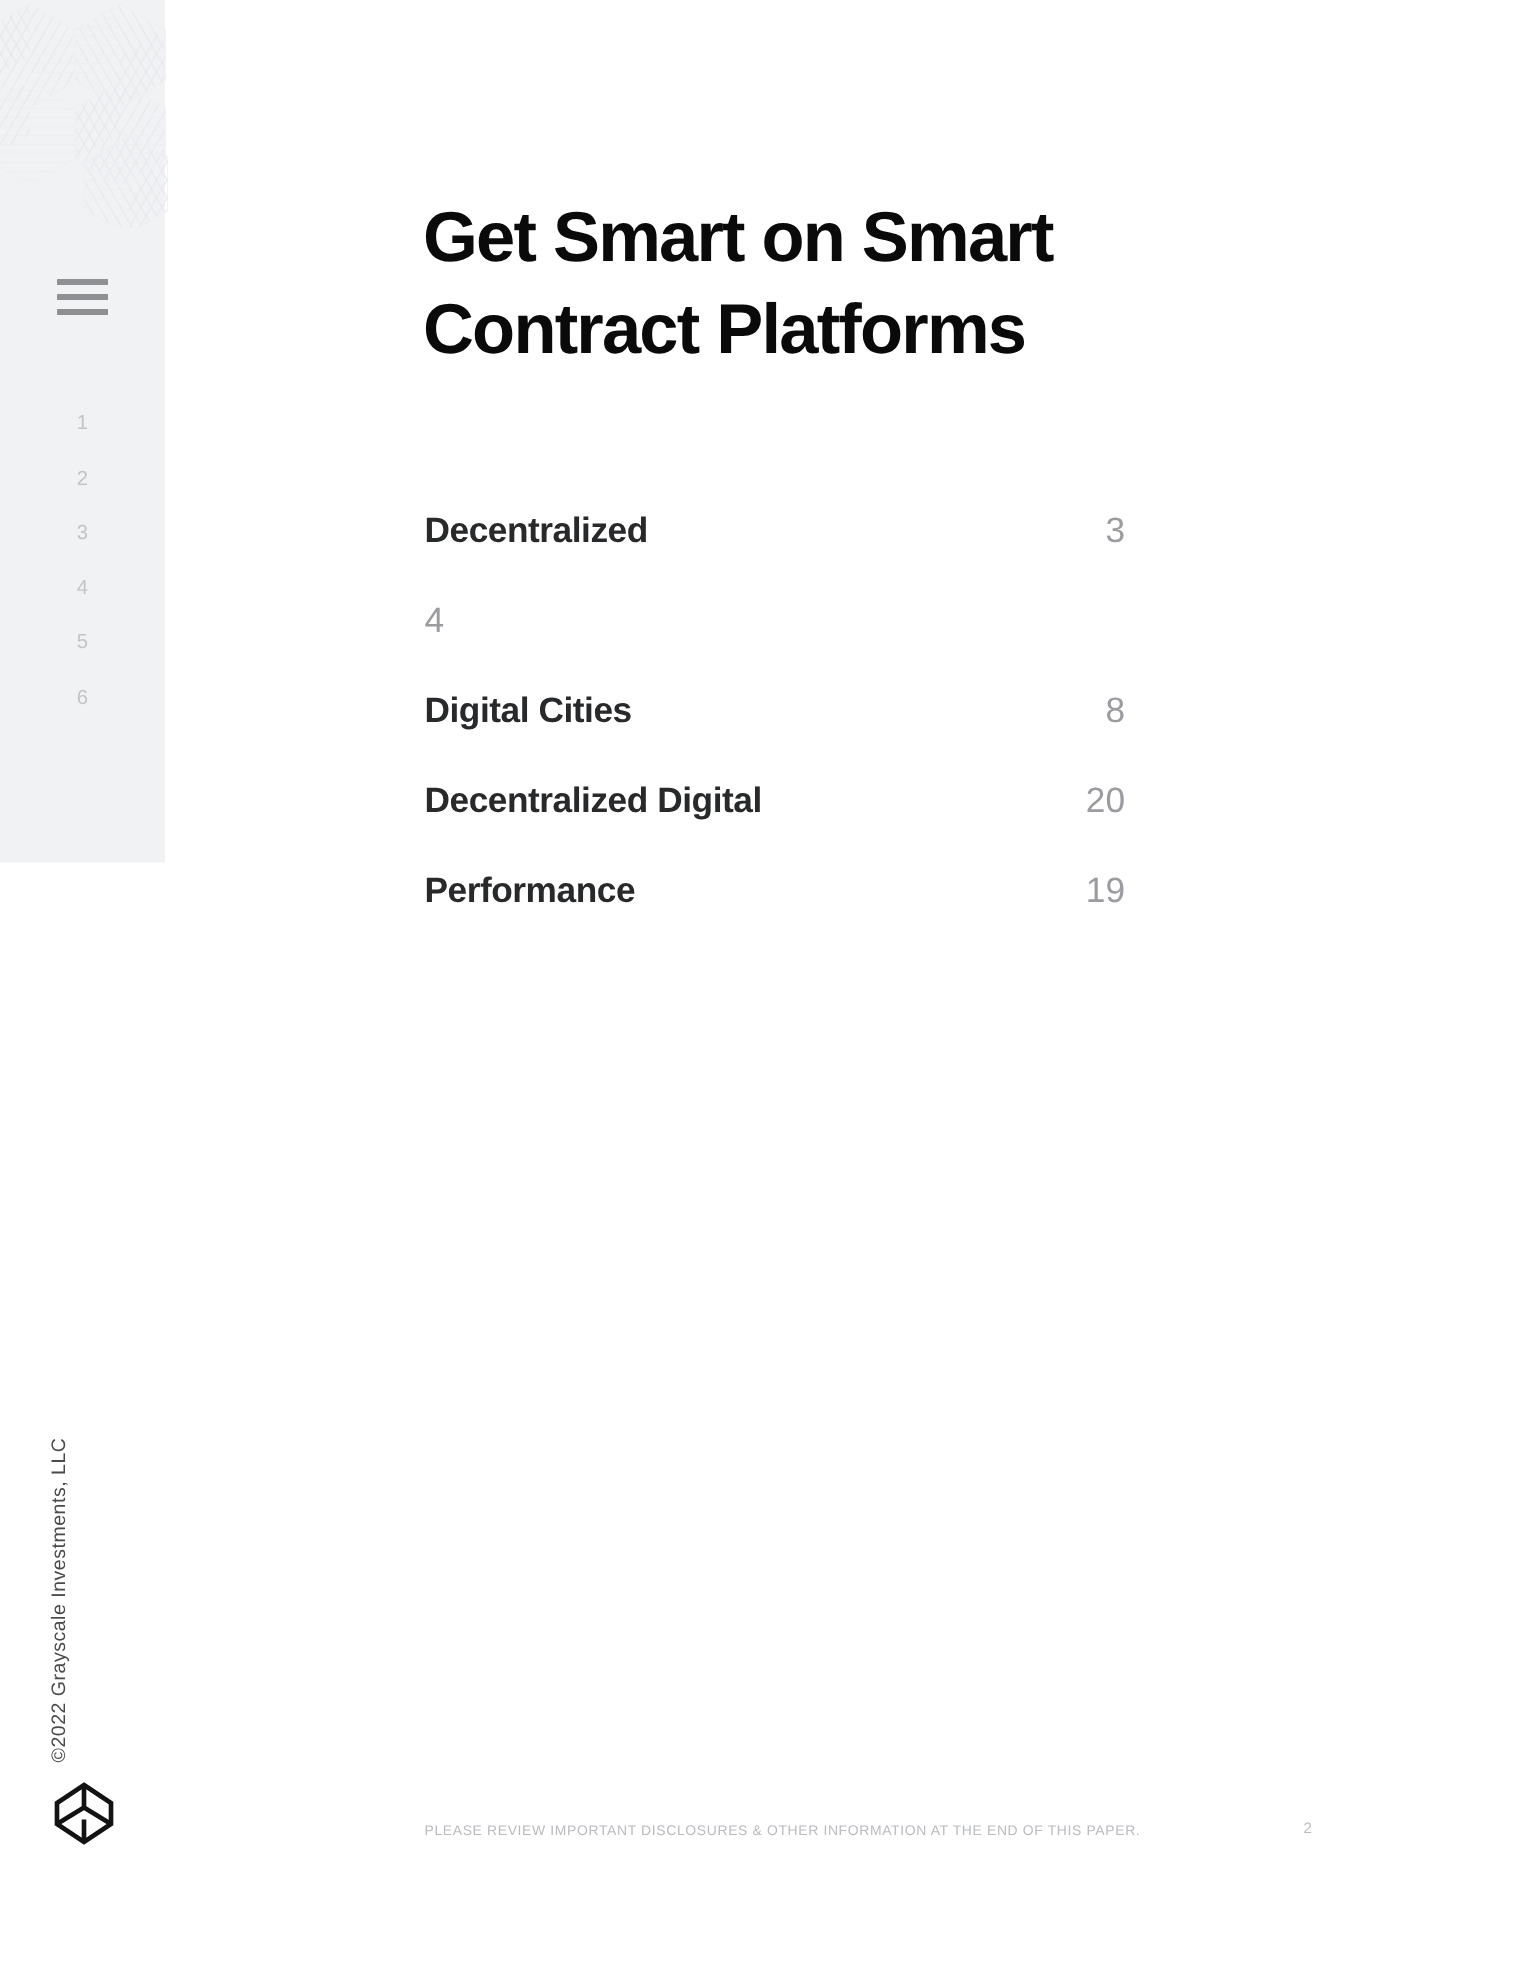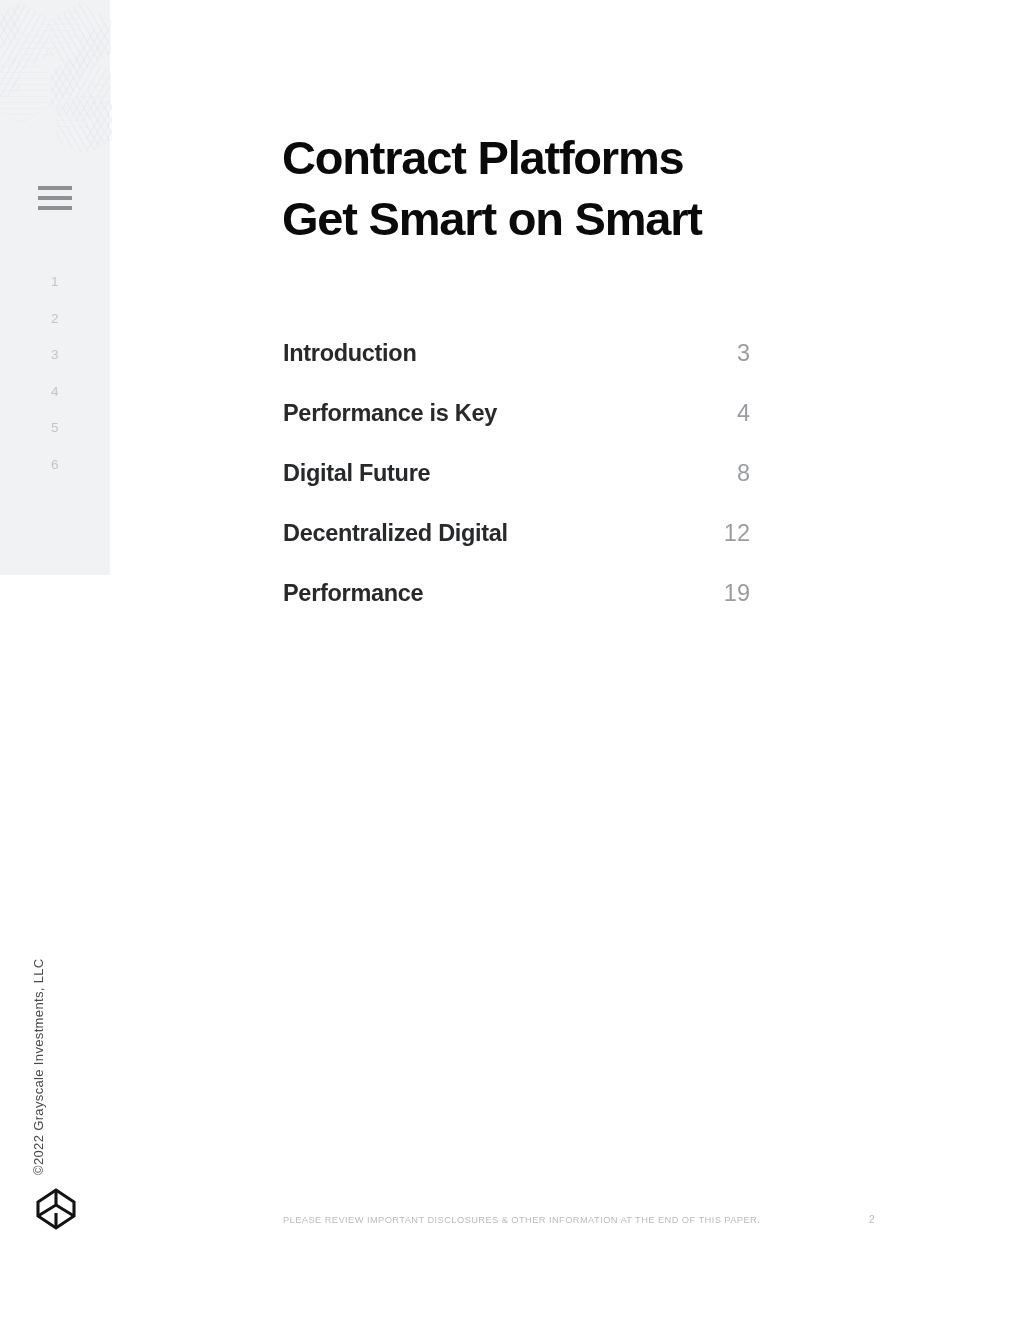--- a/index.html
+++ b/index.html
@@ -235,40 +235,39 @@
       <path d="M23 4 L41 16 L41 30 L23 42 L5 30 L5 16 Z"></path>
 
       <path d="M23 4 L23 19 L5 30"></path>
       <path d="M23 19 L41 30"></path>
       <path d="M23 42 L23 27"></path>
     </g>
   </svg>
 </div>
 
 <h1 id="page-title">
+  <span class="line">Get Smart on Smart</span>
   <span class="line">Contract Platforms</span>
-  <span class="line">Get Smart on Smart</span>
 </h1>
 
 <div id="toc">
   <div class="toc-row">
-    <span class="toc-label">Introduction</span>
+    <span class="toc-label">Decentralized</span>
     <span class="toc-page">3</span>
   </div>
   <div class="toc-row">
-    <span class="toc-label">Performance is Key</span>
     <span class="toc-page">4</span>
   </div>
   <div class="toc-row">
-    <span class="toc-label">Digital Future</span>
+    <span class="toc-label">Digital Cities</span>
     <span class="toc-page">8</span>
   </div>
   <div class="toc-row">
     <span class="toc-label">Decentralized Digital</span>
-    <span class="toc-page">12</span>
+    <span class="toc-page">20</span>
   </div>
   <div class="toc-row">
     <span class="toc-label">Performance</span>
     <span class="toc-page">19</span>
   </div>
 </div>
 
 <div id="footer-disclosure">PLEASE REVIEW IMPORTANT DISCLOSURES &amp; OTHER INFORMATION AT THE END OF THIS PAPER.</div>
 <div id="footer-page-number">2</div>
 

